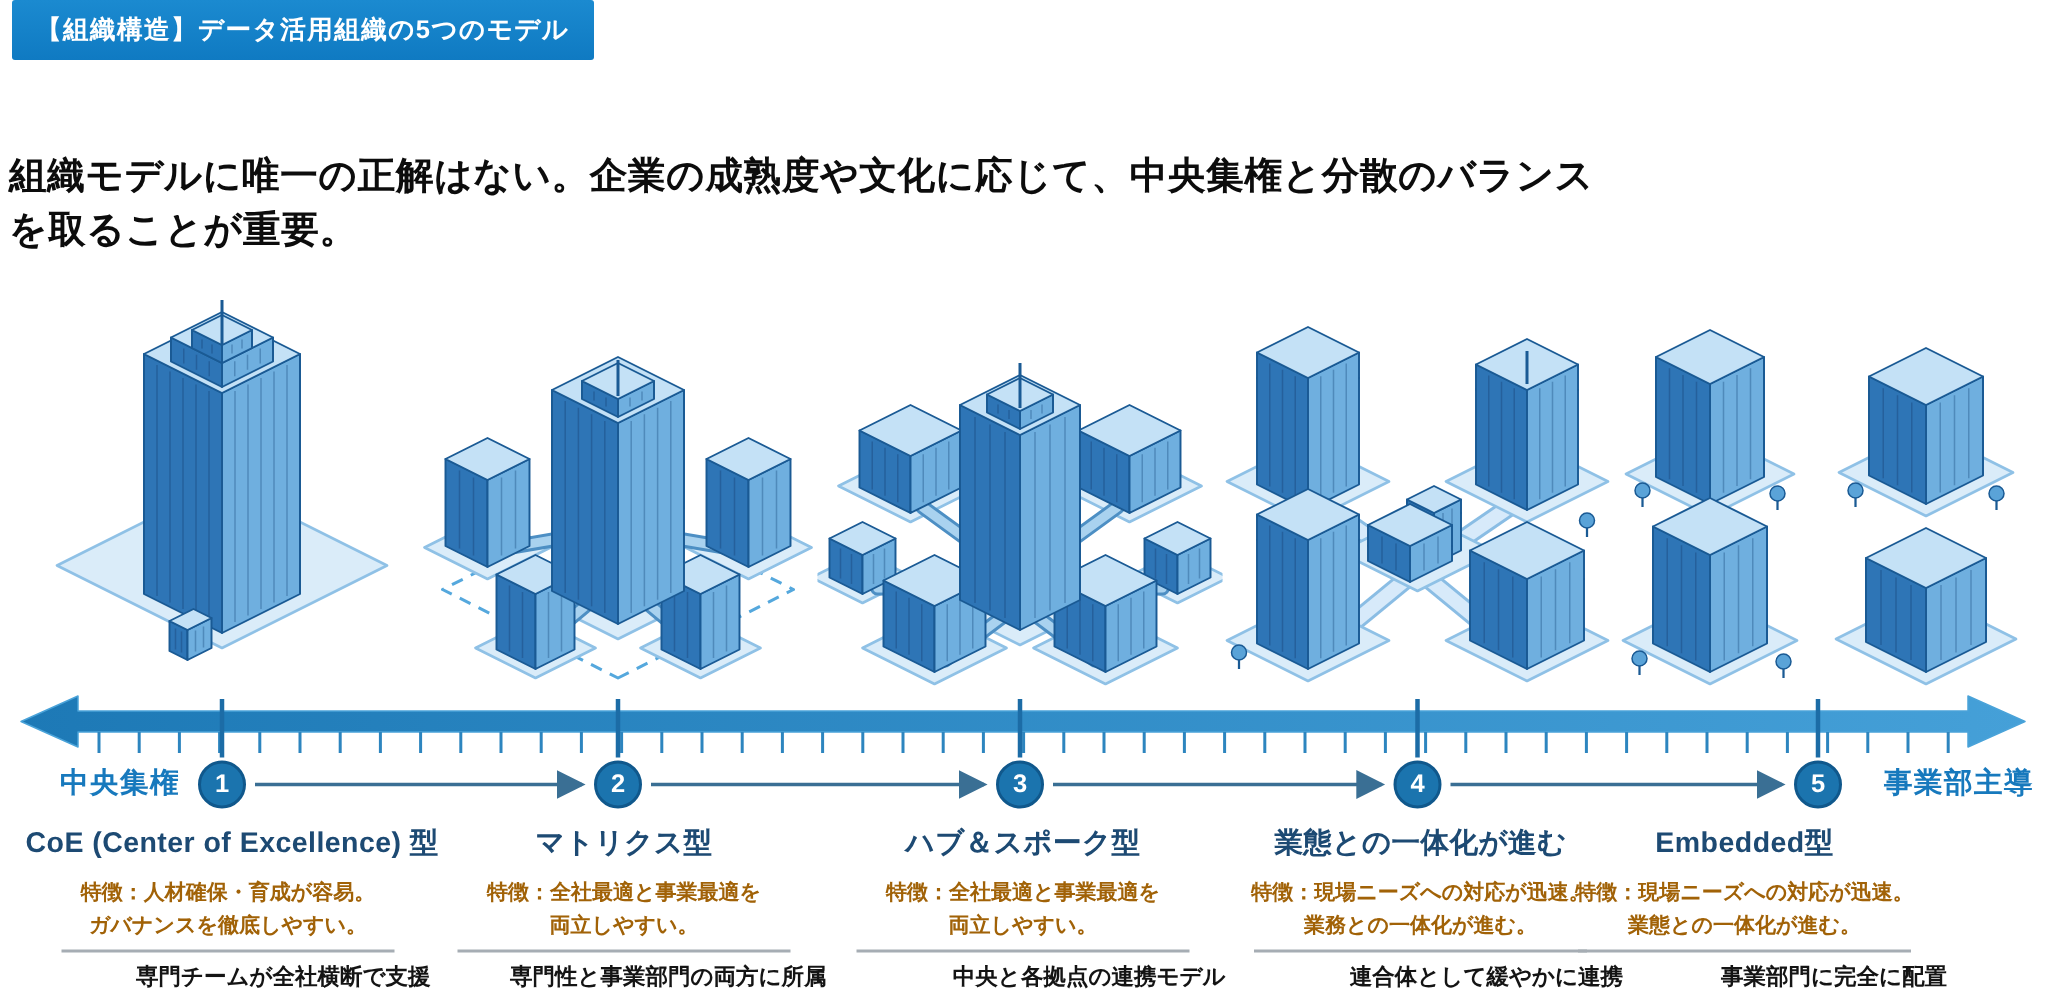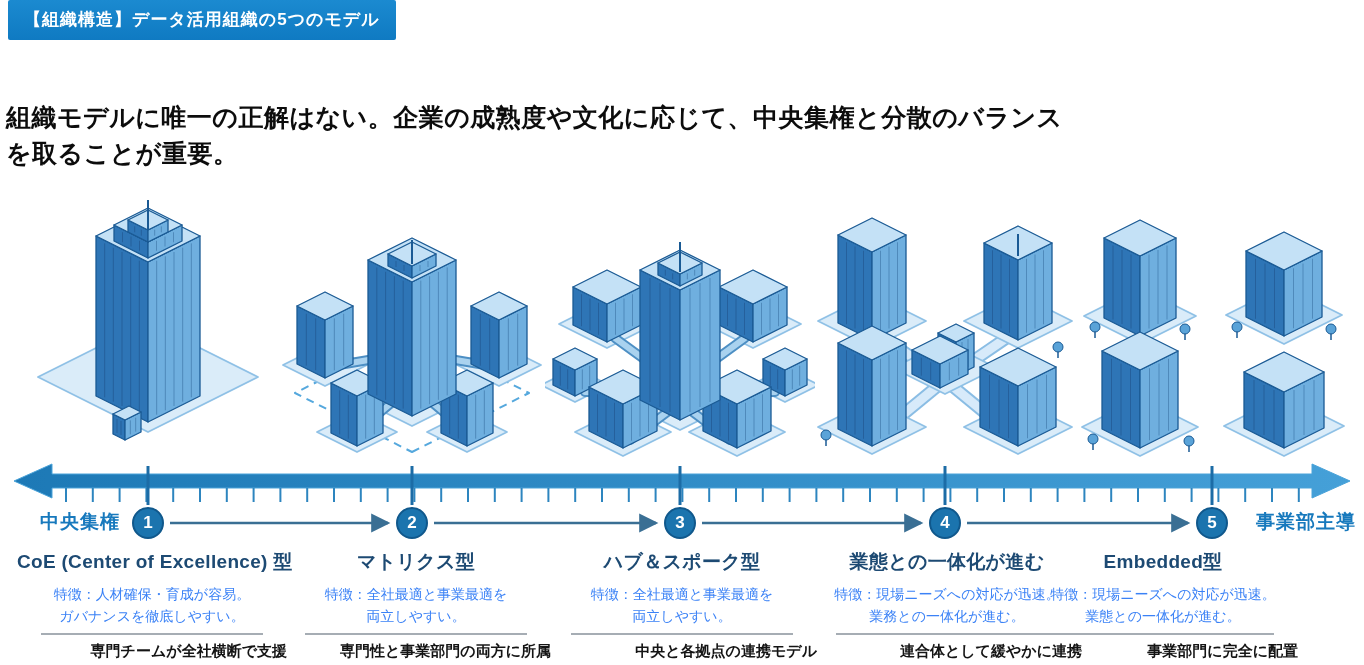--- a/index.html
+++ b/index.html
@@ -35,21 +35,21 @@
     background:#1b74ae;border:2px solid #10588c;box-sizing:border-box;
     color:#ffffff;font-size:17px;font-weight:bold;
     display:flex;align-items:center;justify-content:center;
   }
   
   .column{position:absolute;top:549px;width:270px;text-align:center;}
   .model-title{
     color:#1d4a73;font-size:19px;font-weight:bold;letter-spacing:0.3px;white-space:nowrap;
   }
   .model-feature{
-    margin-top:9px;color:#3b82f6;font-size:14px;font-weight:normal;line-height:1.55;
+    margin-top:9px;color:#a16207;font-size:14px;font-weight:bold;line-height:1.55;
     white-space:pre-line;
   }
   .divider{height:0;border-top:2px solid #a6adb4;width:82%;margin:6px auto 7px auto;}
   .model-summary{color:#141414;font-size:15px;font-weight:bold;white-space:nowrap;text-align:right;}
 </style>
 </head>
 <body>
 
 <div id="stage">
 

